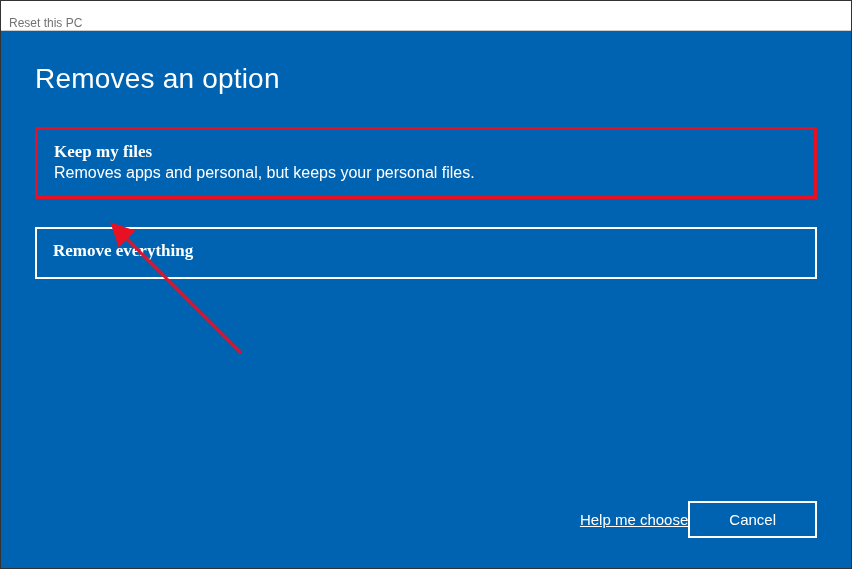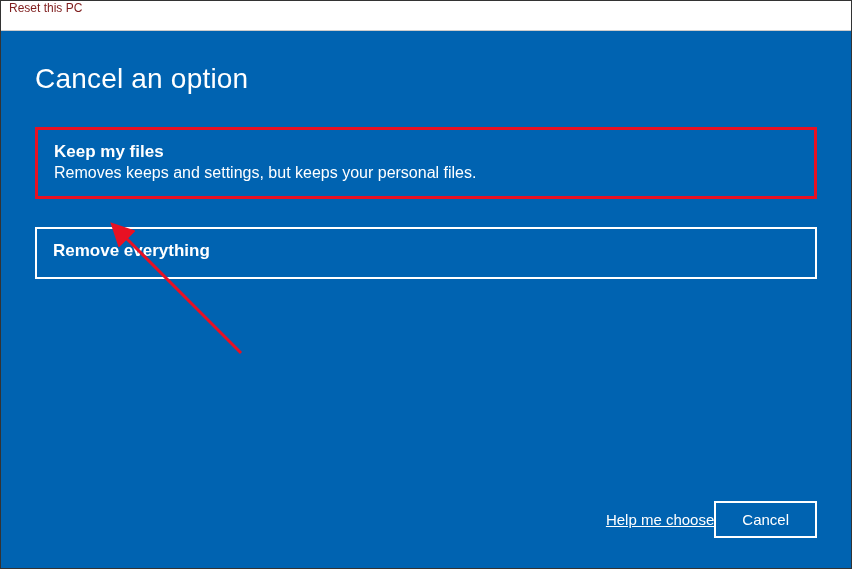--- a/index.html
+++ b/index.html
@@ -13,24 +13,24 @@
       width: 852px;
       height: 569px;
       overflow: hidden;
       border: 1px solid #333;
     }
     .title-bar {
       height: 30px;
       background: #fff;
       border-bottom: 1px solid #ccc;
       display: flex;
-      align-items: flex-start;
+      align-items: flex-end;
       padding-left: 8px;
       font-size: 12px;
-      color: #7f1d1d;
+      color: #737373;
     }
     .content-area {
       background: #0063B1;
       height: calc(100% - 30px);
       padding: 32px 34px 20px 34px;
       color: #fff;
       position: relative;
       display: flex;
       flex-direction: column;
     }
@@ -47,20 +47,21 @@
       cursor: pointer;
       width: 100%;
     }
     .option-card.highlighted {
       border: 3px solid #e81123;
     }
     .option-title {
       font-size: 17px;
       font-weight: 700;
       margin-bottom: 2px;
+      font-family: Liberation Serif, serif;
     }
     .option-desc {
       font-size: 16px;
       font-weight: 400;
     }
     .arrow-annotation {
       position: absolute;
       left: 100px;
       top: 182px;
       pointer-events: none;
@@ -76,38 +77,38 @@
       color: #fff;
       font-size: 15px;
       text-decoration: underline;
       cursor: pointer;
     }
     .cancel-button {
       border: 2px solid #fff;
       background: transparent;
       color: #fff;
       font-size: 15px;
-      padding: 8px 26px;
+      padding: 8px 39px;
       cursor: pointer;
       font-family: inherit;
     }
   </style>
 </head>
 <body>
 
 <div class="title-bar">
   <span>Reset this PC</span>
 </div>
 
 <div class="content-area">
-  <h1 class="heading">Cancel an option</h1>
+  <h1 class="heading">Removes an option</h1>
 
   <div class="option-card highlighted">
     <div class="option-title">Keep my files</div>
-    <div class="option-desc">Removes keeps and settings, but keeps your personal files.</div>
+    <div class="option-desc">Removes apps and personal, but keeps your personal files.</div>
   </div>
 
   <div class="option-card">
     <div class="option-title">Remove everything</div>
   </div>
 
   <svg class="arrow-annotation" width="160" height="160">
     <defs>
       <marker id="arrowhead" markerWidth="8" markerHeight="8" refX="2" refY="4" orient="auto">
         <polygon points="0 0, 8 4, 0 8" fill="#e81123"></polygon>

